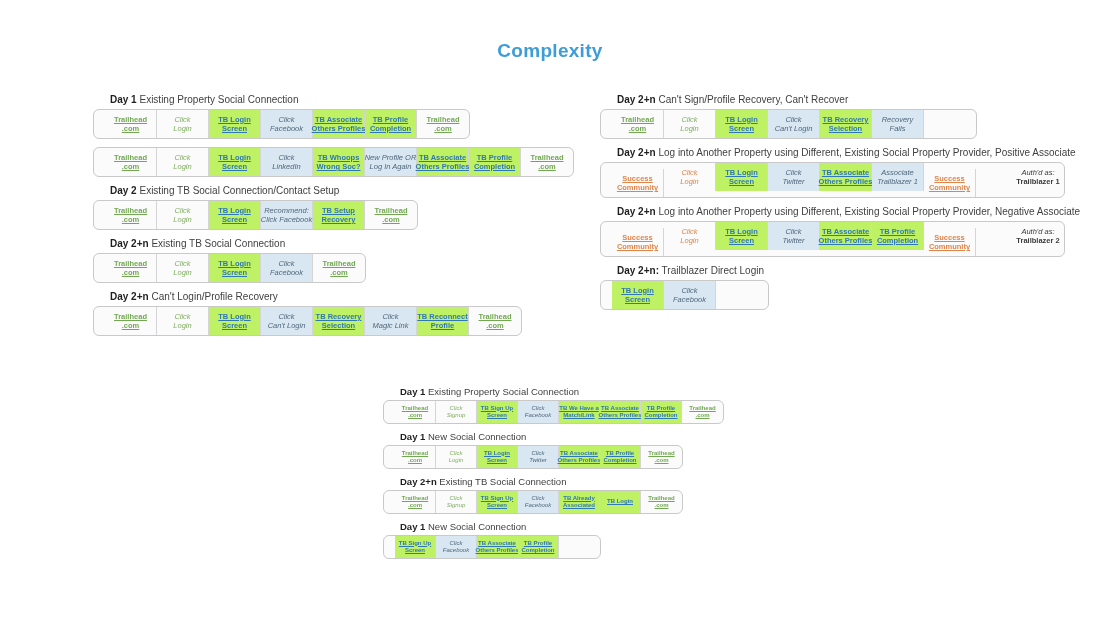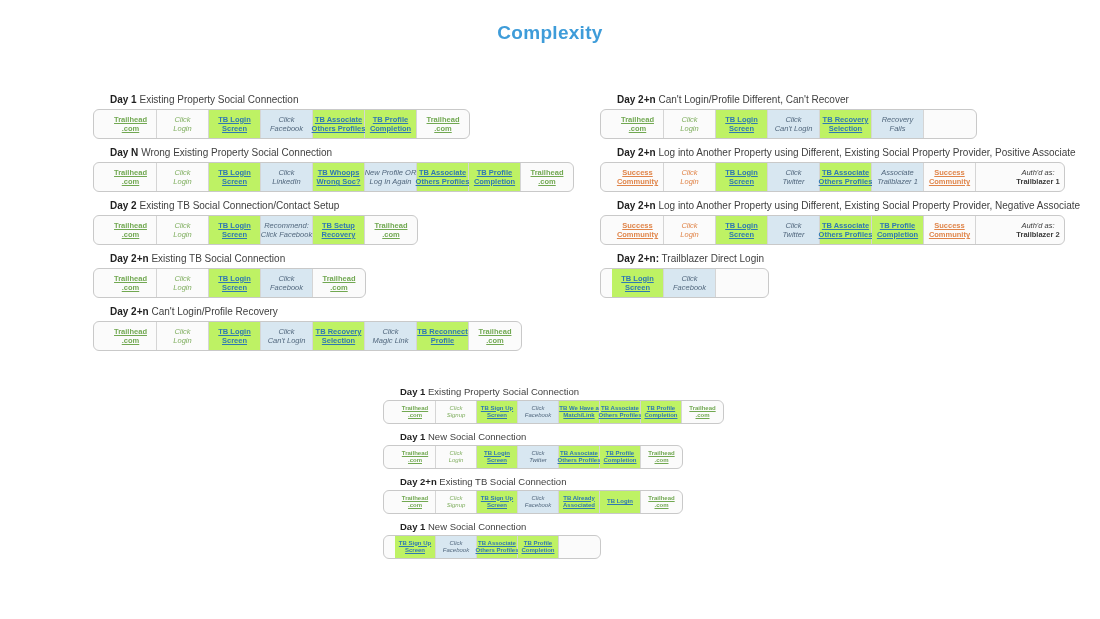--- a/index.html
+++ b/index.html
@@ -2,21 +2,21 @@
 <html><head>
 <meta charset="utf-8">
 <style>
   html,body{margin:0;padding:0;}
   body{
     width:1100px;height:619px;background:#ffffff;position:relative;overflow:hidden;
     font-family:"Liberation Sans",sans-serif;
     -webkit-font-smoothing:antialiased;
   }
   .page-title{
-    position:absolute;top:22px;left:0;width:100%;text-align:center;
+    position:absolute;top:40px;left:0;width:100%;text-align:center;
     font-size:19px;font-weight:bold;color:#3e9cd9;letter-spacing:.3px;
   }
   .section{position:absolute;}
   #section-left{left:93px;top:94px;}
   #section-right{left:600px;top:94px;}
   #section-bottom{left:383px;top:386px;}
   .flow{margin-bottom:8px;}
   .flow-title{font-size:10px;color:#3f3f3f;white-space:nowrap;margin-bottom:4px;padding-left:17px;}
   .flow-title b{color:#1f1f1f;}
   .strip{
@@ -26,21 +26,21 @@
   .cell{
     width:52px;height:28px;box-sizing:border-box;padding:1px 2px;
     display:flex;flex-direction:column;justify-content:center;align-items:center;
     text-align:center;font-size:7.5px;line-height:1.25;
     border-right:1px solid #d5d5d5;
   }
   .cell:last-child{border-right:none;}
   .line{display:block;white-space:nowrap;}
   
   .green-link{color:#71a851;}
-  .orange-link{color:#e0854a;}
+  .orange-link{color:#e0854a;margin-top:6px;}
   .blue-link{background:#bef264;color:#2f78b3;}
   .green-link .line,.blue-link .line,.orange-link .line{text-decoration:underline;font-weight:600;}
   .green-action{color:#7fae5e;font-style:italic;}
   .orange-action{color:#e0854a;font-style:italic;}
   .blue-action{background:#d8e7f1;color:#51677d;font-style:italic;}
   .red-note{color:#bf3b33;font-weight:bold;gap:40px;}
   .authd-note{color:#3a3a3a;margin-left:36px;}
   .authd-note .l0{font-style:italic;}
   .authd-note .l1{font-weight:bold;}
   
@@ -77,21 +77,21 @@
         </div>
         <div class="cell blue-link">
           <span class="line l0">TB Profile</span>
           <span class="line l1">Completion</span>
         </div>
         <div class="cell green-link">
           <span class="line l0">Trailhead</span>
           <span class="line l1">.com</span>
         </div>
       </div></div>
-    <div class="flow"><div class="flow-title"><b>Day N</b> <span>Wrong Existing Property Social Connection</span></div><div class="strip">
+    <div class="flow"><div class="strip">
         <div class="cell green-link">
           <span class="line l0">Trailhead</span>
           <span class="line l1">.com</span>
         </div>
         <div class="cell green-action">
           <span class="line l0">Click</span>
           <span class="line l1">Login</span>
         </div>
         <div class="cell blue-link">
           <span class="line l0">TB Login</span>
@@ -199,21 +199,21 @@
           <span class="line l0">TB Reconnect</span>
           <span class="line l1">Profile</span>
         </div>
         <div class="cell green-link">
           <span class="line l0">Trailhead</span>
           <span class="line l1">.com</span>
         </div>
       </div></div>
   </div>
 <div class="section" id="section-right">
-    <div class="flow"><div class="flow-title"><b>Day 2+n</b> <span>Can't Login/Profile Different, Can't Recover</span></div><div class="strip">
+    <div class="flow"><div class="flow-title"><b>Day 2+n</b> <span>Can't Sign/Profile Recovery, Can't Recover</span></div><div class="strip">
         <div class="cell green-link">
           <span class="line l0">Trailhead</span>
           <span class="line l1">.com</span>
         </div>
         <div class="cell green-action">
           <span class="line l0">Click</span>
           <span class="line l1">Login</span>
         </div>
         <div class="cell blue-link">
           <span class="line l0">TB Login</span>

